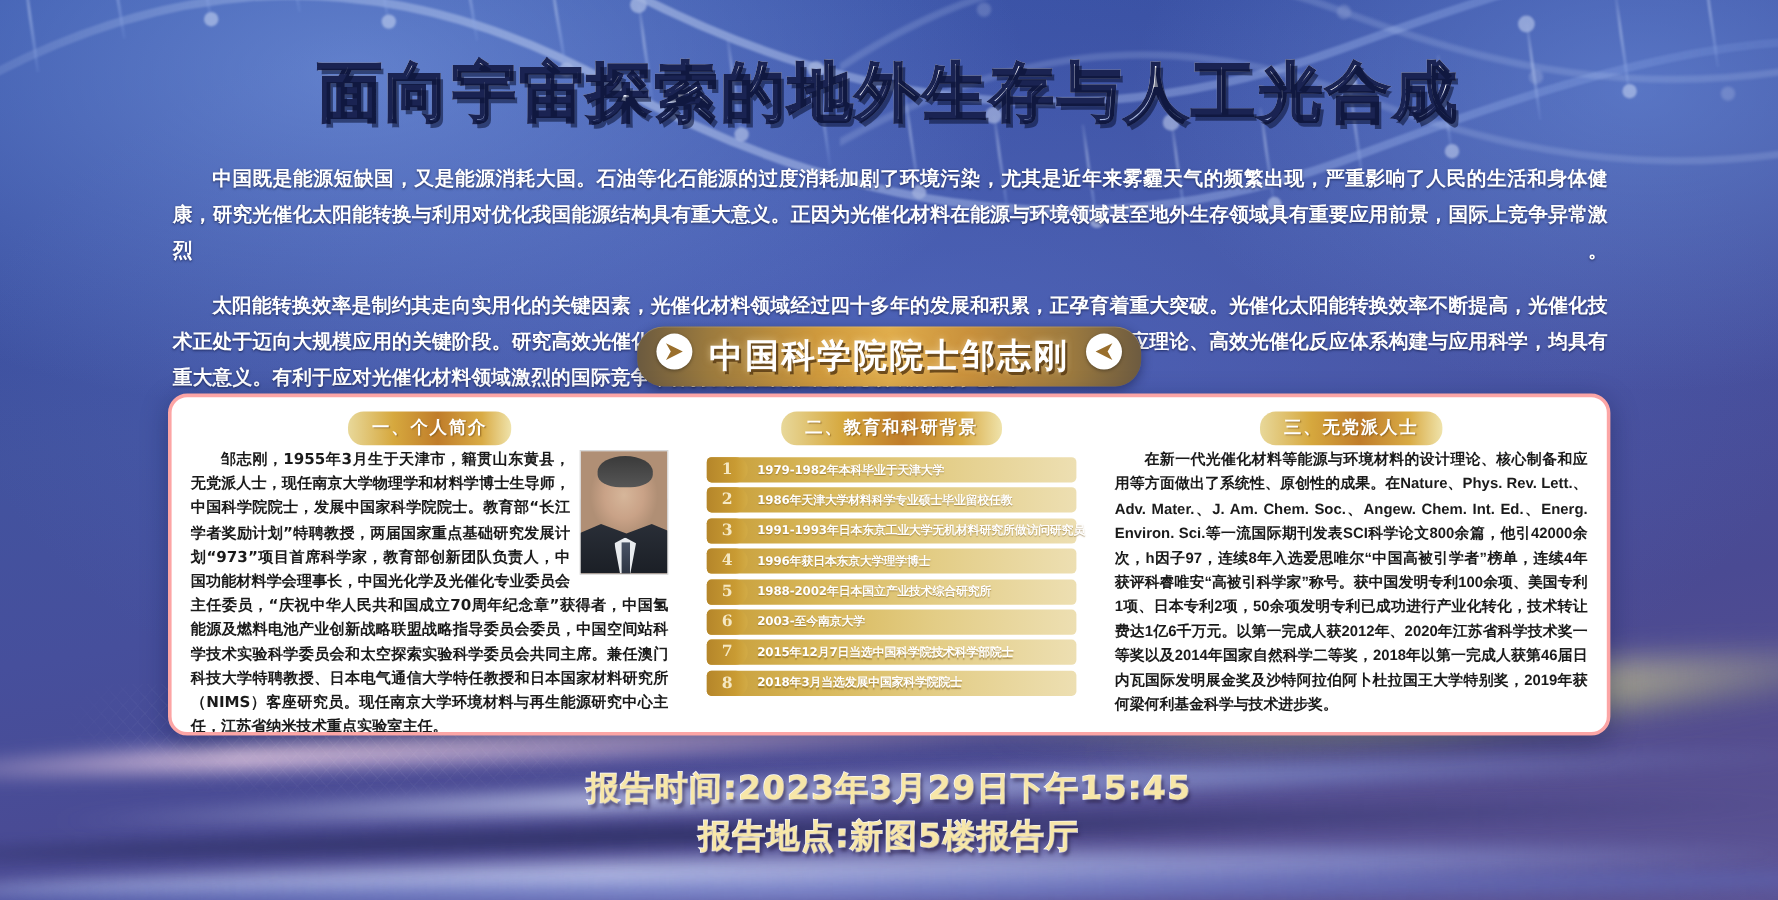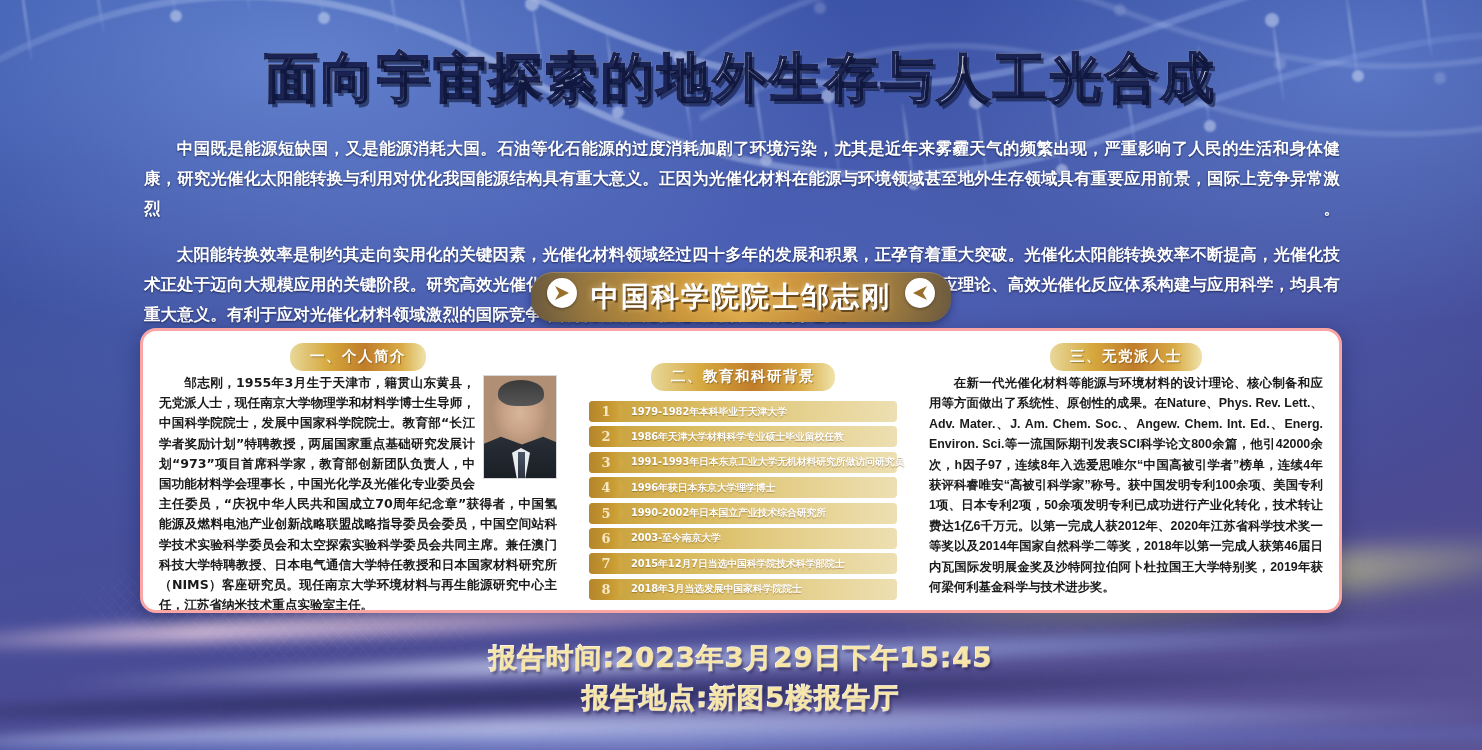--- a/index.html
+++ b/index.html
@@ -154,21 +154,21 @@
     width: 1202px; height: 285px;
     background: #ffffff;
     border-radius: 16px;
     border: 3px solid #fca5a5;
     box-shadow: 0 6px 22px rgba(12,20,62,.35);
     display: flex;
     overflow: hidden;
   }
   .col { position: relative; padding: 12px 16px 10px; }
   .col-1 { width: 430px; }
-  .col-2 { width: 340px; margin-top: 20px; }
+  .col-2 { width: 340px; }
   .col-3 { width: 426px; }
 
   .col-head { text-align: center; height: 30px; }
   .pill {
     display: inline-block;
     padding: 4px 20px 5px;
     border-radius: 13px;
     font-size: 14.5px;
     font-weight: 800;
     color: #ffffff;
@@ -437,21 +437,21 @@
           <span class="tl-text">1991-1993年日本东京工业大学无机材料研究所做访问研究员</span>
         </div>
         <div class="tl-item">
           <div class="tl-bar"></div>
           <span class="tl-num">4</span>
           <span class="tl-text">1996年获日本东京大学理学博士</span>
         </div>
         <div class="tl-item">
           <div class="tl-bar"></div>
           <span class="tl-num">5</span>
-          <span class="tl-text">1990-2002年日本国立产业技术综合研究所</span>
+          <span class="tl-text">1988-2002年日本国立产业技术综合研究所</span>
         </div>
         <div class="tl-item">
           <div class="tl-bar"></div>
           <span class="tl-num">6</span>
           <span class="tl-text">2003-至今南京大学</span>
         </div>
         <div class="tl-item">
           <div class="tl-bar"></div>
           <span class="tl-num">7</span>
           <span class="tl-text">2015年12月7日当选中国科学院技术科学部院士</span>

